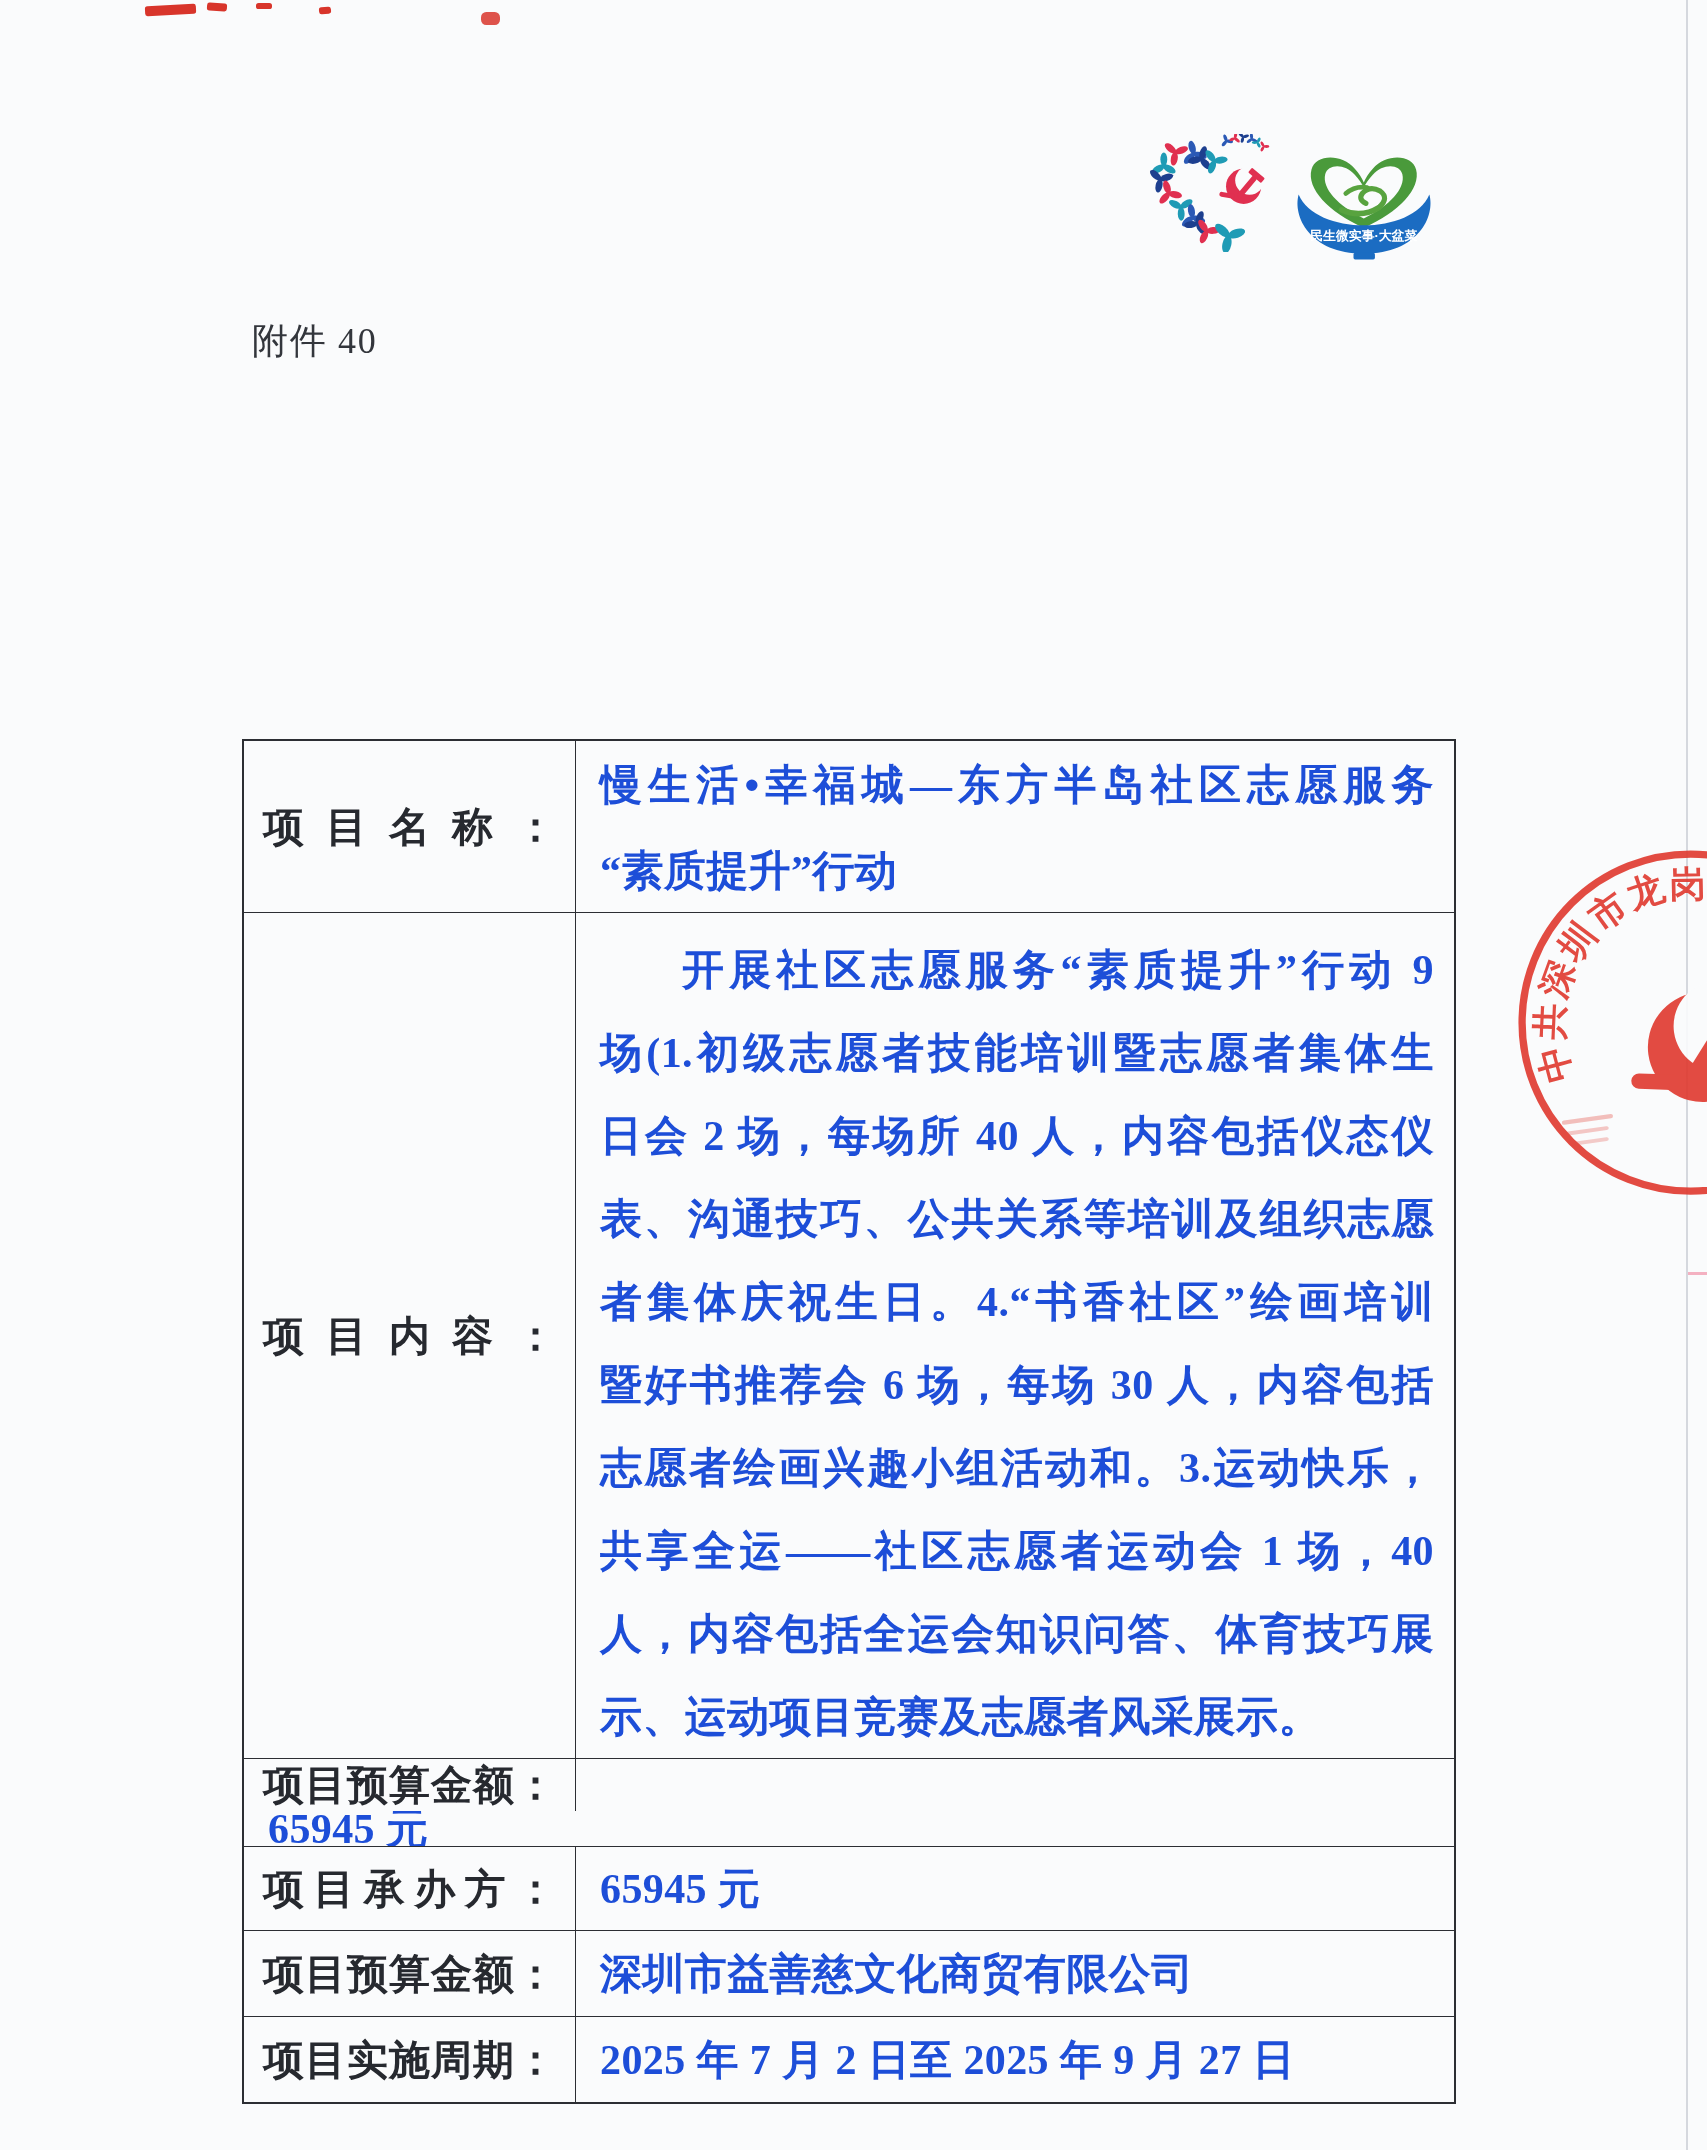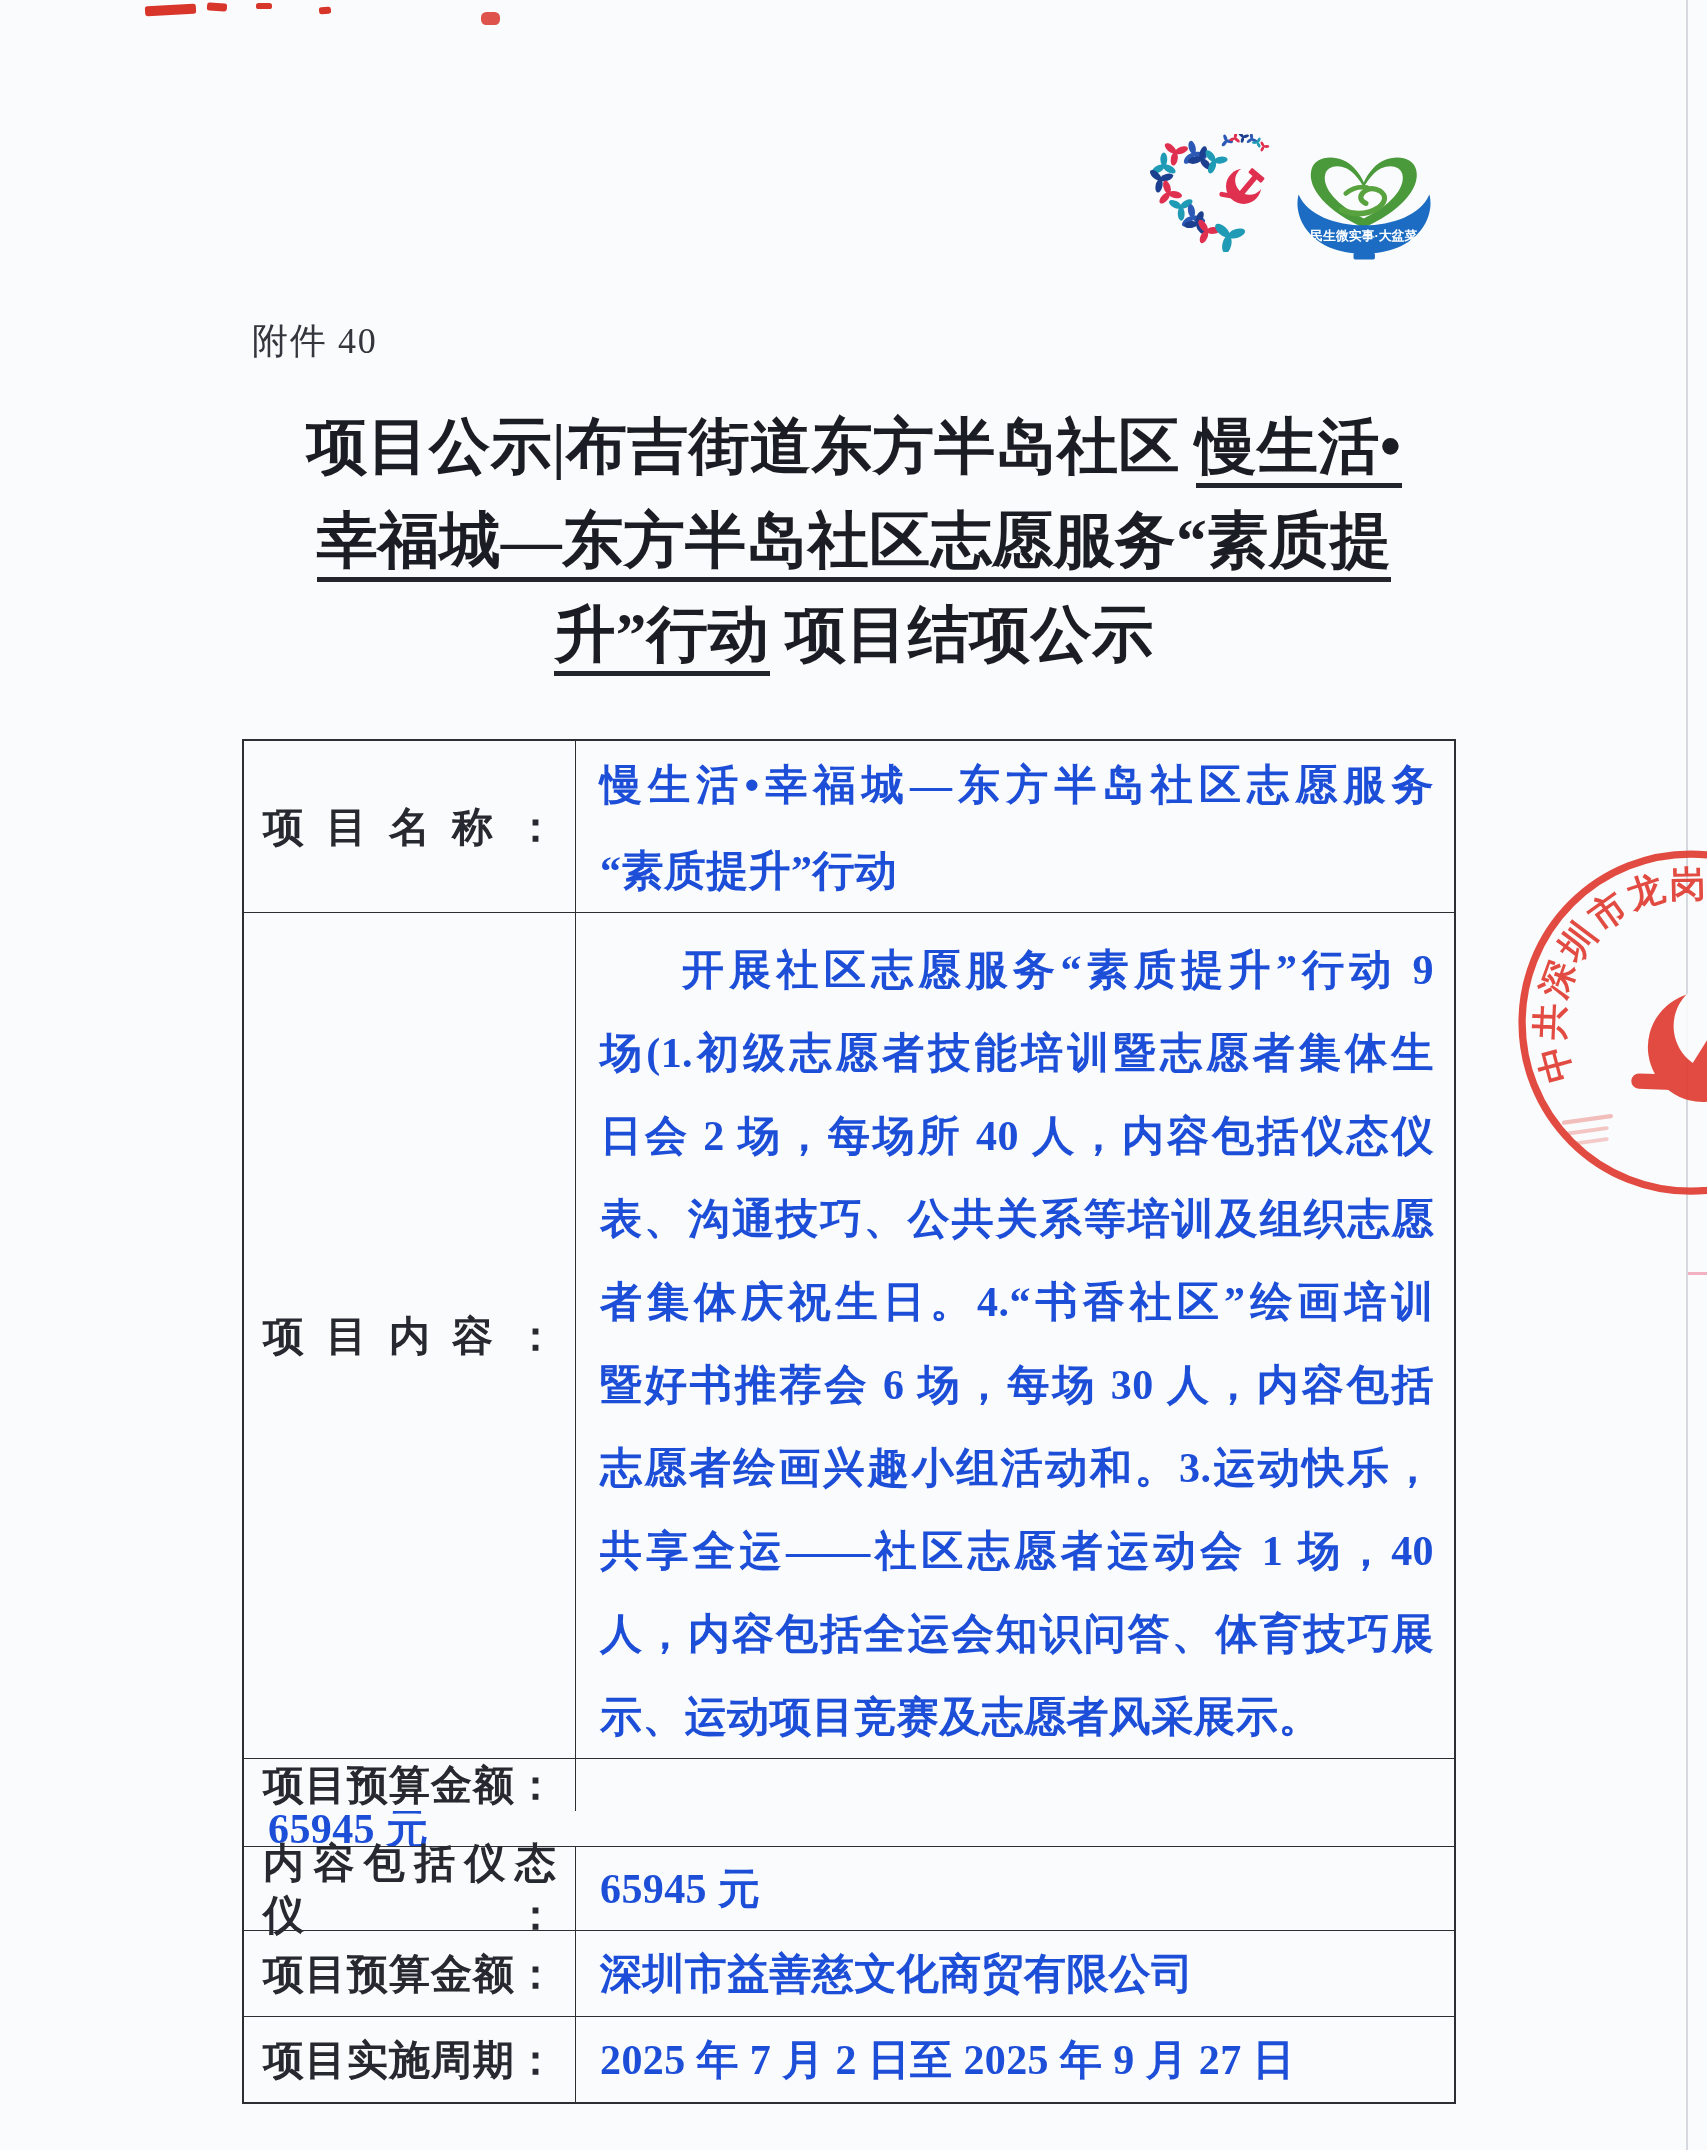--- a/index.html
+++ b/index.html
@@ -108,31 +108,20 @@
     <g fill="none" stroke="#58a33f" stroke-linecap="round">
       <path d="M120,156 Q166,176 208,150" stroke-width="13"></path>
       <path d="M208,150 Q232,128 210,112 Q186,99 169,117 Q158,132 177,141" stroke-width="12"></path>
       <path d="M130,118 Q152,99 180,104" stroke-width="11"></path>
     </g>
     <path d="M20,120 C60,216 285,216 325,120 C339,170 300,258 172,258 C45,258 6,170 20,120 Z" fill="#1b6cc2"></path>
     <rect x="148" y="256" width="50" height="16" rx="4" fill="#1b6cc2"></rect>
     <text x="172" y="226" text-anchor="middle" font-size="30" font-weight="bold" fill="#ffffff">民生微实事·大盆菜</text>
   </svg>
 
-  <div class="title">
-    <div class="tline">
-      <span>项目公示|布吉街道东方半岛社区 </span><span class="u">慢生活•</span>
-    </div>
-    <div class="tline">
-      <span class="u">幸福城—东方半岛社区志愿服务“素质提</span>
-    </div>
-    <div class="tline">
-      <span class="u">升”行动</span><span> 项目结项公示</span>
-    </div>
-  </div>
 
   <div class="tbl">
 
     <div class="trow r1">
       <div class="lcell">
         <div class="ltext">项目名称：</div>
       </div>
       <div class="vcell">
         <div class="vline j">慢生活•幸福城—东方半岛社区志愿服务</div>
         <div class="vline">“素质提升”行动</div>
@@ -161,21 +150,21 @@
       <div class="lcell">
         <div class="ltext">项目预算金额：</div>
       </div>
       <div class="vcell center-v">
         <div class="vline">65945 元</div>
       </div>
     </div>
 
     <div class="trow r4">
       <div class="lcell">
-        <div class="ltext">内容包括仪态仪：</div>
+        <div class="ltext">项目承办方：</div>
       </div>
       <div class="vcell center-v">
         <div class="vline">65945 元</div>
       </div>
     </div>
 
     <div class="trow r5">
       <div class="lcell">
         <div class="ltext">项目预算金额：</div>
       </div>

